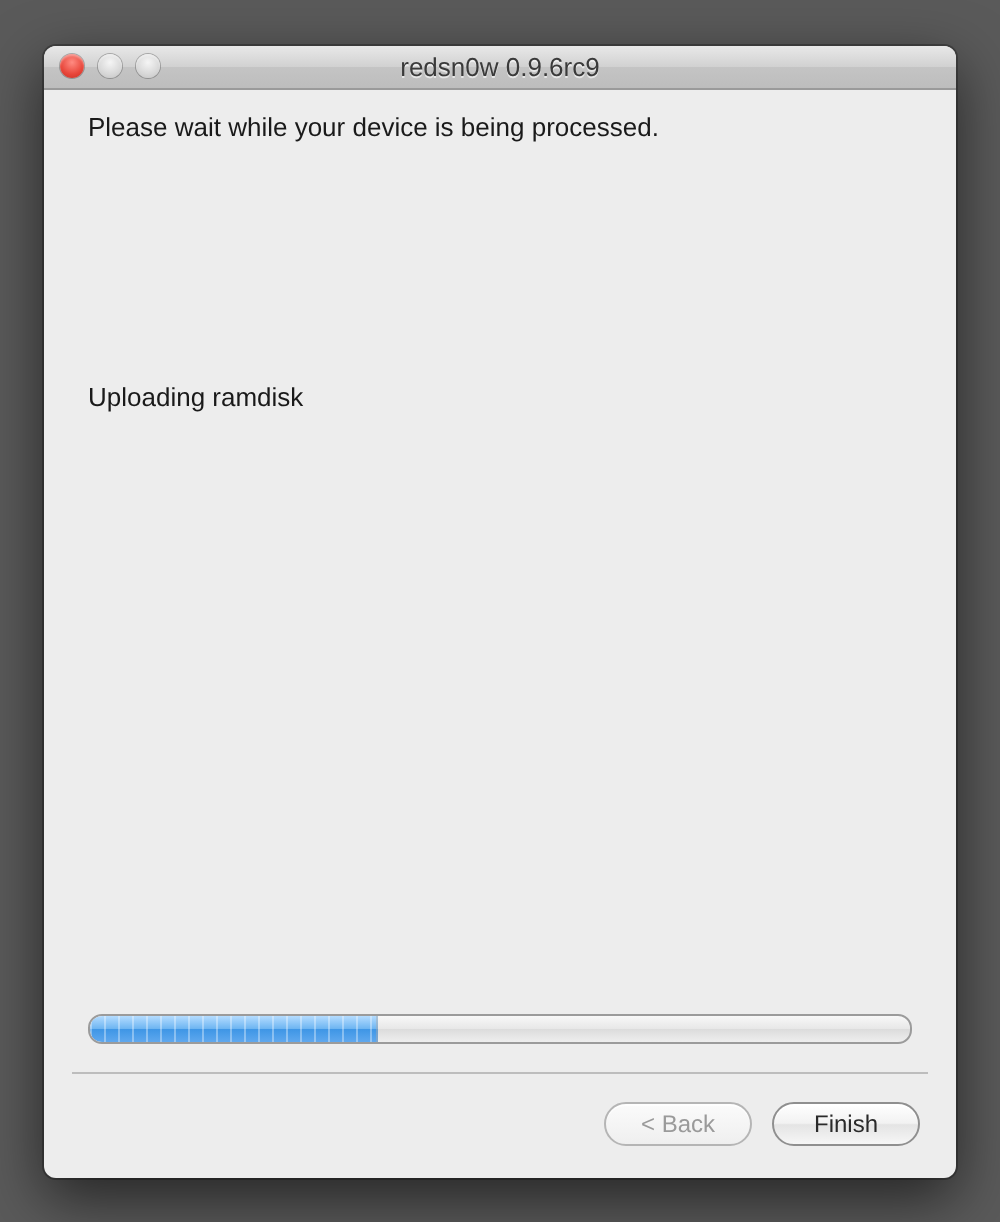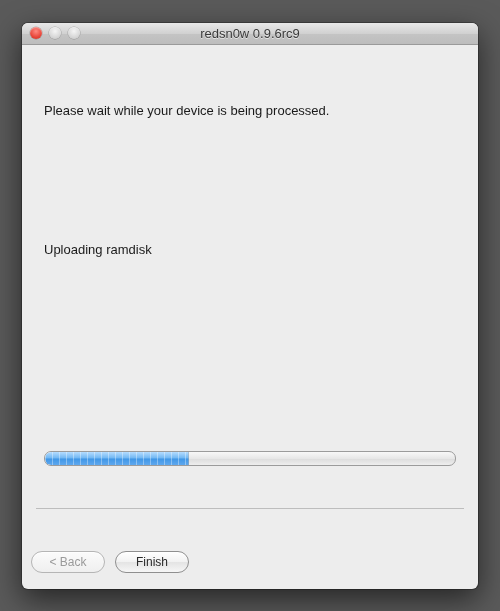--- a/index.html
+++ b/index.html
@@ -1,19 +1,18 @@
 <!DOCTYPE html>
 <html><head>
   <meta charset="utf-8">
   <style>
     * {
       box-sizing: border-box;
       margin: 0;
       padding: 0;
-      gap: 28px;
     }
     body {
       width: 500px;
       height: 611px;
       background: #5a5a5a;
       display: flex;
       align-items: center;
       justify-content: center;
       font-family: "Lucida Grande", "Helvetica Neue", Arial, sans-serif;
     }
@@ -57,31 +56,31 @@
       position: absolute;
       left: 0; right: 0;
       text-align: center;
       font-size: 13px;
       color: #3a3a3a;
       text-shadow: 0 1px 0 rgba(255,255,255,0.6);
       pointer-events: none;
     }
     .content {
       flex: 1;
-      padding: 30px 22px 0 22px;
+      padding: 11px 22px 0 22px;
       display: flex;
       flex-direction: column;
       font-size: 13px;
       color: #1a1a1a;
     }
     .instruction {
       margin-top: 0;
     }
     .status {
-      margin-top: 96px;
+      margin-top: 120px;
     }
     .progress-area {
       margin-top: auto;
       margin-bottom: 14px;
     }
     .progress-bar {
       width: 100%;
       height: 15px;
       border: 1px solid #9b9b9b;
       border-radius: 7px;
@@ -102,23 +101,24 @@
       border-right: 1px solid rgba(0,0,0,0.15);
       border-radius: 6px 0 0 6px;
     }
     .separator {
       border: none;
       border-top: 1px solid #bdbdbd;
       margin: 0 14px;
     }
     .button-row {
       display: flex;
-      justify-content: flex-start;
+      justify-content: flex-end;
       gap: 10px;
       padding: 14px 18px 16px 9px;
+      margin-left: 19px;
     }
     .aqua-btn {
       min-width: 74px;
       height: 22px;
       padding: 0 14px;
       border-radius: 11px;
       border: 1px solid #8f8f8f;
       background: linear-gradient(to bottom, #ffffff 0%, #f2f2f2 48%, #e4e4e4 52%, #f6f6f6 100%);
       font-size: 12px;
       font-family: inherit;

